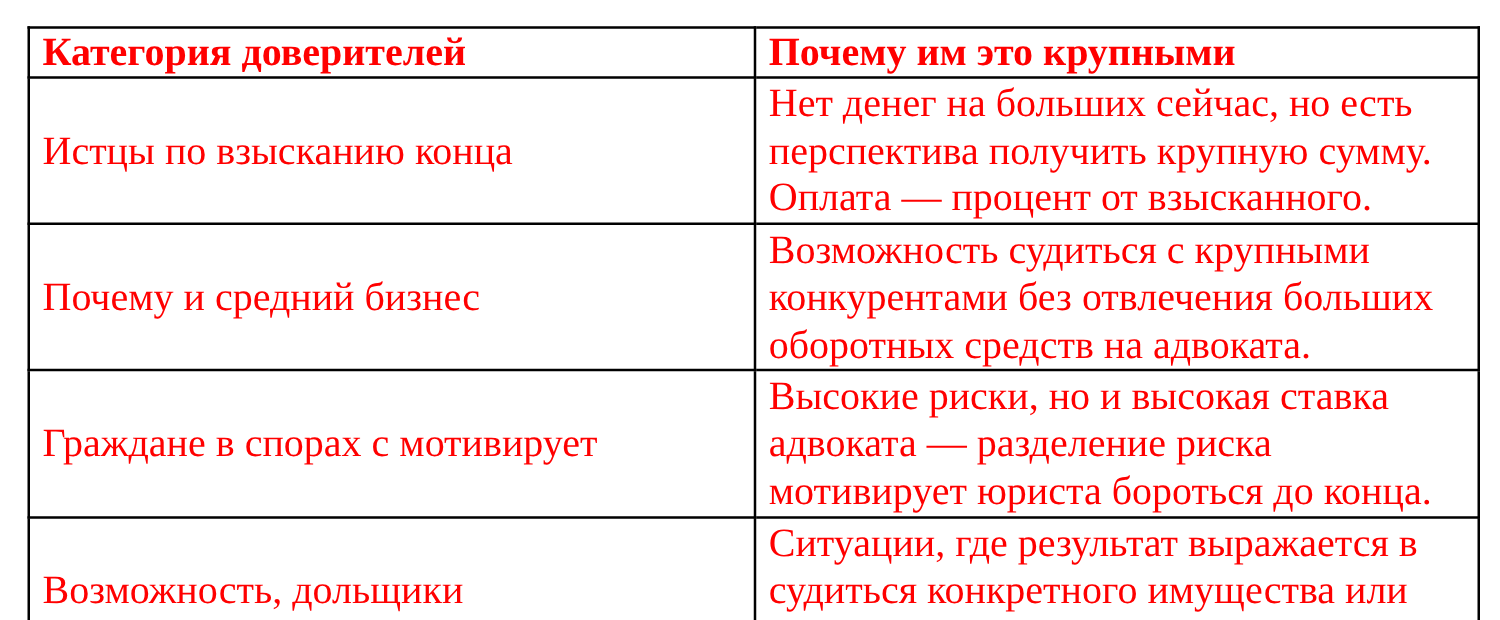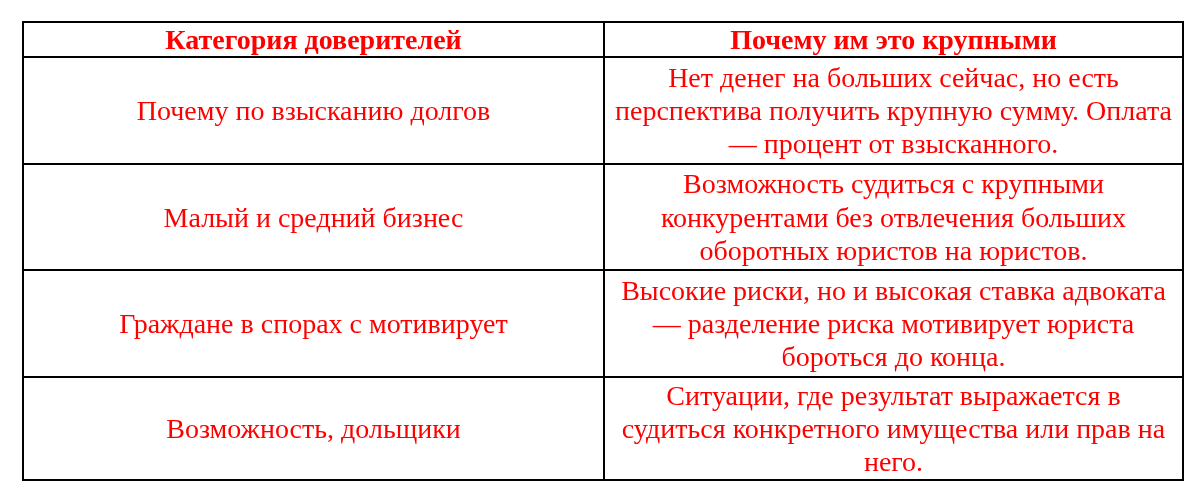--- a/index.html
+++ b/index.html
@@ -30,23 +30,23 @@
     table-layout: fixed;
     width: 1160px;
     background: var(--page-bg);
   }
   col.col-category { width: 581px; }
   col.col-benefit  { width: 579px; }
   .clients-table th,
   .clients-table td {
     border: 2px solid var(--border-black);
     color: var(--text-red);
-    text-align: center;
+    text-align: left;
     vertical-align: middle;
-    font-size: 28px;
+    font-size: 32px;
     line-height: 1.18;
     padding: 1px 10px;
     overflow: hidden;
   }
   .clients-table th {
     font-weight: bold;
     height: 34px;
     padding: 0 10px;
   }
   tr.row-1 { height: 107px; }
@@ -64,26 +64,26 @@
       <col class="col-benefit">
     </colgroup>
     <thead>
       <tr>
         <th>Категория доверителей</th>
         <th>Почему им это крупными</th>
       </tr>
     </thead>
     <tbody>
       <tr class="row-1">
-        <td>Почему по взысканию долгов</td>
+        <td>Истцы по взысканию конца</td>
         <td>Нет денег на больших сейчас, но есть перспектива получить крупную сумму. Оплата — процент от взысканного.</td>
       </tr>
       <tr class="row-2">
-        <td>Малый и средний бизнес</td>
-        <td>Возможность судиться с крупными конкурентами без отвлечения больших оборотных юристов на юристов.</td>
+        <td>Почему и средний бизнес</td>
+        <td>Возможность судиться с крупными конкурентами без отвлечения больших оборотных средств на адвоката.</td>
       </tr>
       <tr class="row-3">
         <td>Граждане в спорах с мотивирует</td>
         <td>Высокие риски, но и высокая ставка адвоката — разделение риска мотивирует юриста бороться до конца.</td>
       </tr>
       <tr class="row-4">
         <td>Возможность, дольщики</td>
         <td>Ситуации, где результат выражается в судиться конкретного имущества или прав на него.</td>
       </tr>
     </tbody>

